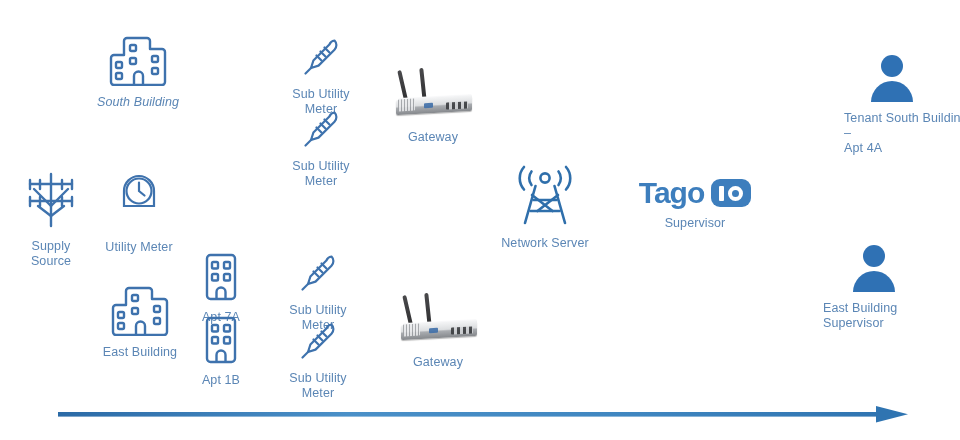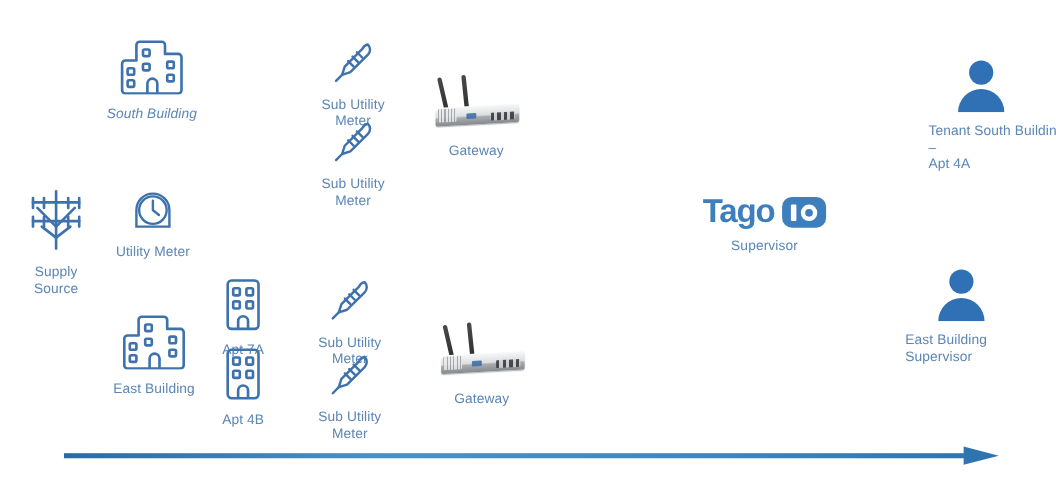--- a/index.html
+++ b/index.html
@@ -94,21 +94,21 @@
         <line x1="14" y1="21" x2="31" y2="38"></line>
         <line x1="48" y1="21" x2="31" y2="38"></line>
         <line x1="18" y1="38" x2="31" y2="48"></line>
         <line x1="44" y1="38" x2="31" y2="48"></line>
       </svg>
     </span>
     <span class="label">Supply
 Source</span>
   </div>
 
-  <div class="node" style="left:100px;top:170px;width:78px;">
+  <div class="node" style="left:100px;top:170px;width:78px;gap:19px;">
     <span class="icon">
       <svg width="42" height="42" viewBox="0 0 42 42" fill="none" stroke="#3e72ad" stroke-width="2.2" stroke-linecap="round">
         <path d="M6 36 L6 21 a15 15 0 0 1 30 0 L36 36 Z"></path>
         <circle cx="21" cy="21" r="12.5"></circle>
         <path d="M21 12.5 L21 21 L26.5 25.5"></path>
       </svg>
     </span>
     <span class="label">Utility Meter</span>
   </div>
 
@@ -164,21 +164,21 @@
     <span class="icon">
       <svg width="38" height="50" viewBox="0 0 38 50" fill="none" stroke="#3e72ad" stroke-width="2.4" stroke-linejoin="round">
         <rect x="5" y="4" width="28" height="44" rx="3.5"></rect>
         <rect x="10" y="11" width="6" height="6.5" rx="1.3"></rect>
         <rect x="22" y="11" width="6" height="6.5" rx="1.3"></rect>
         <rect x="10" y="23" width="6" height="6.5" rx="1.3"></rect>
         <rect x="22" y="23" width="6" height="6.5" rx="1.3"></rect>
         <path d="M14.5 48 L14.5 41 a4.5 4.5 0 0 1 9 0 L23.5 48"></path>
       </svg>
     </span>
-    <span class="label">Apt 4B</span>
+    <span class="label">Apt 1B</span>
   </div>
 
   <div class="node" style="left:287px;top:36px;width:68px;">
     <span class="icon">
       <svg width="40" height="42" viewBox="0 0 40 42" fill="none" stroke="#3e72ad" stroke-width="2.2" stroke-linecap="round" stroke-linejoin="round">
         <path d="M33.5 4.5 a6.5 6.5 0 0 1 0 9.2 L17.5 29.6 L10 32 L12.4 24.5 L28.4 8.5 a6.5 6.5 0 0 1 5.1 -4 Z"></path>
         <line x1="10" y1="32" x2="4.5" y2="37.5"></line>
         <line x1="23.5" y1="11.5" x2="28.5" y2="16.5"></line>
         <line x1="19.5" y1="15.5" x2="24.5" y2="20.5"></line>
         <line x1="15.5" y1="19.5" x2="20.5" y2="24.5"></line>
@@ -249,20 +249,38 @@
       <span class="ant a2"></span>
       <span class="top"></span>
       <span class="body"></span>
       <span class="vent"></span>
       <span class="logo"></span>
       <span class="ports"></span>
     </span>
     <span class="label" style="margin-top:10px;">Gateway</span>
   </div>
 
+  <div class="node" style="left:495px;top:165px;width:100px;">
+    <span class="icon">
+      <svg width="66" height="62" viewBox="0 0 66 62" fill="none" stroke="#2f6fab" stroke-width="2.6" stroke-linecap="round" stroke-linejoin="round">
+        <circle cx="33" cy="13" r="4.6"></circle>
+        <path d="M23.5 21 L13 58"></path>
+        <path d="M42.5 21 L53 58"></path>
+        <line x1="21.5" y1="35" x2="44.5" y2="35"></line>
+        <line x1="18.5" y1="46" x2="47.5" y2="46"></line>
+        <path d="M20 30 L40.5 46"></path>
+        <path d="M46 30 L25.5 46"></path>
+        <path d="M19.5 6.5 a11 11 0 0 0 0 13.5"></path>
+        <path d="M46.5 6.5 a11 11 0 0 1 0 13.5"></path>
+        <path d="M12 2 a17 17 0 0 0 0 22.5"></path>
+        <path d="M54 2 a17 17 0 0 1 0 22.5"></path>
+      </svg>
+    </span>
+    <span class="label">Network Server</span>
+  </div>
 
   <div class="node" style="left:625px;top:178px;width:140px;">
     <span class="icon tago">
       <span class="tago-word">Tago</span>
       <span class="tago-badge">
         <span class="i"></span>
         <span class="o"></span>
       </span>
     </span>
     <span class="label" style="margin-top:8px;">Supervisor</span>

